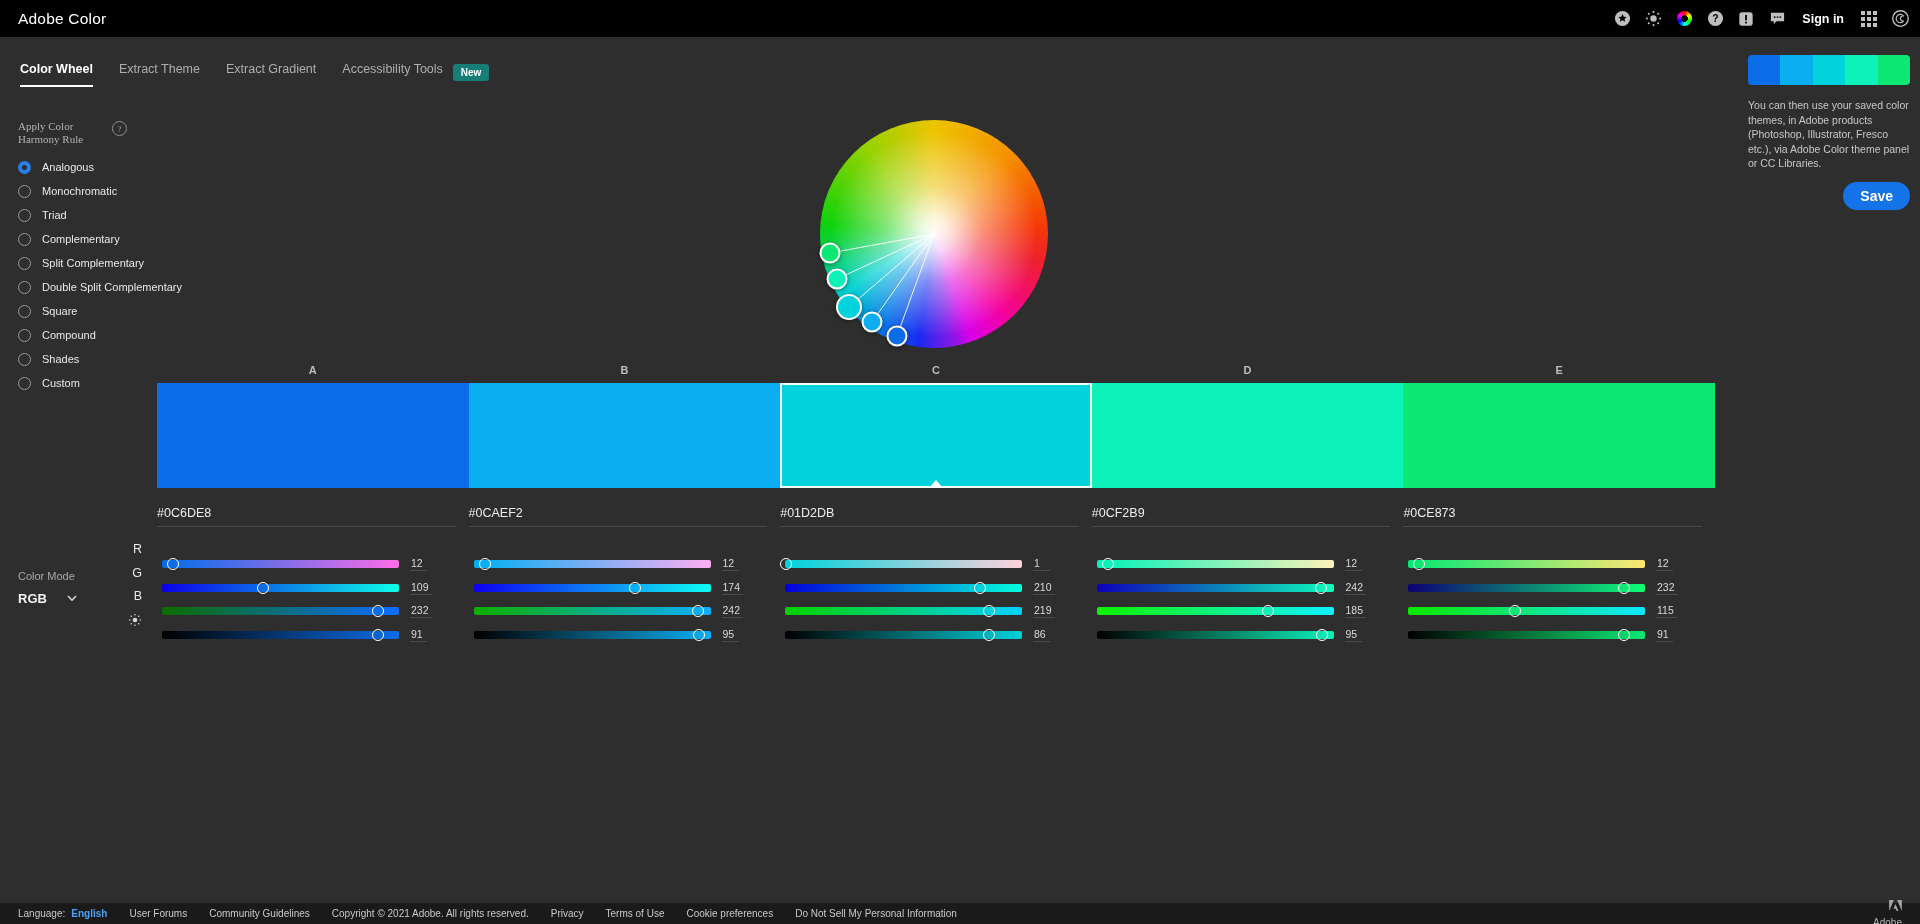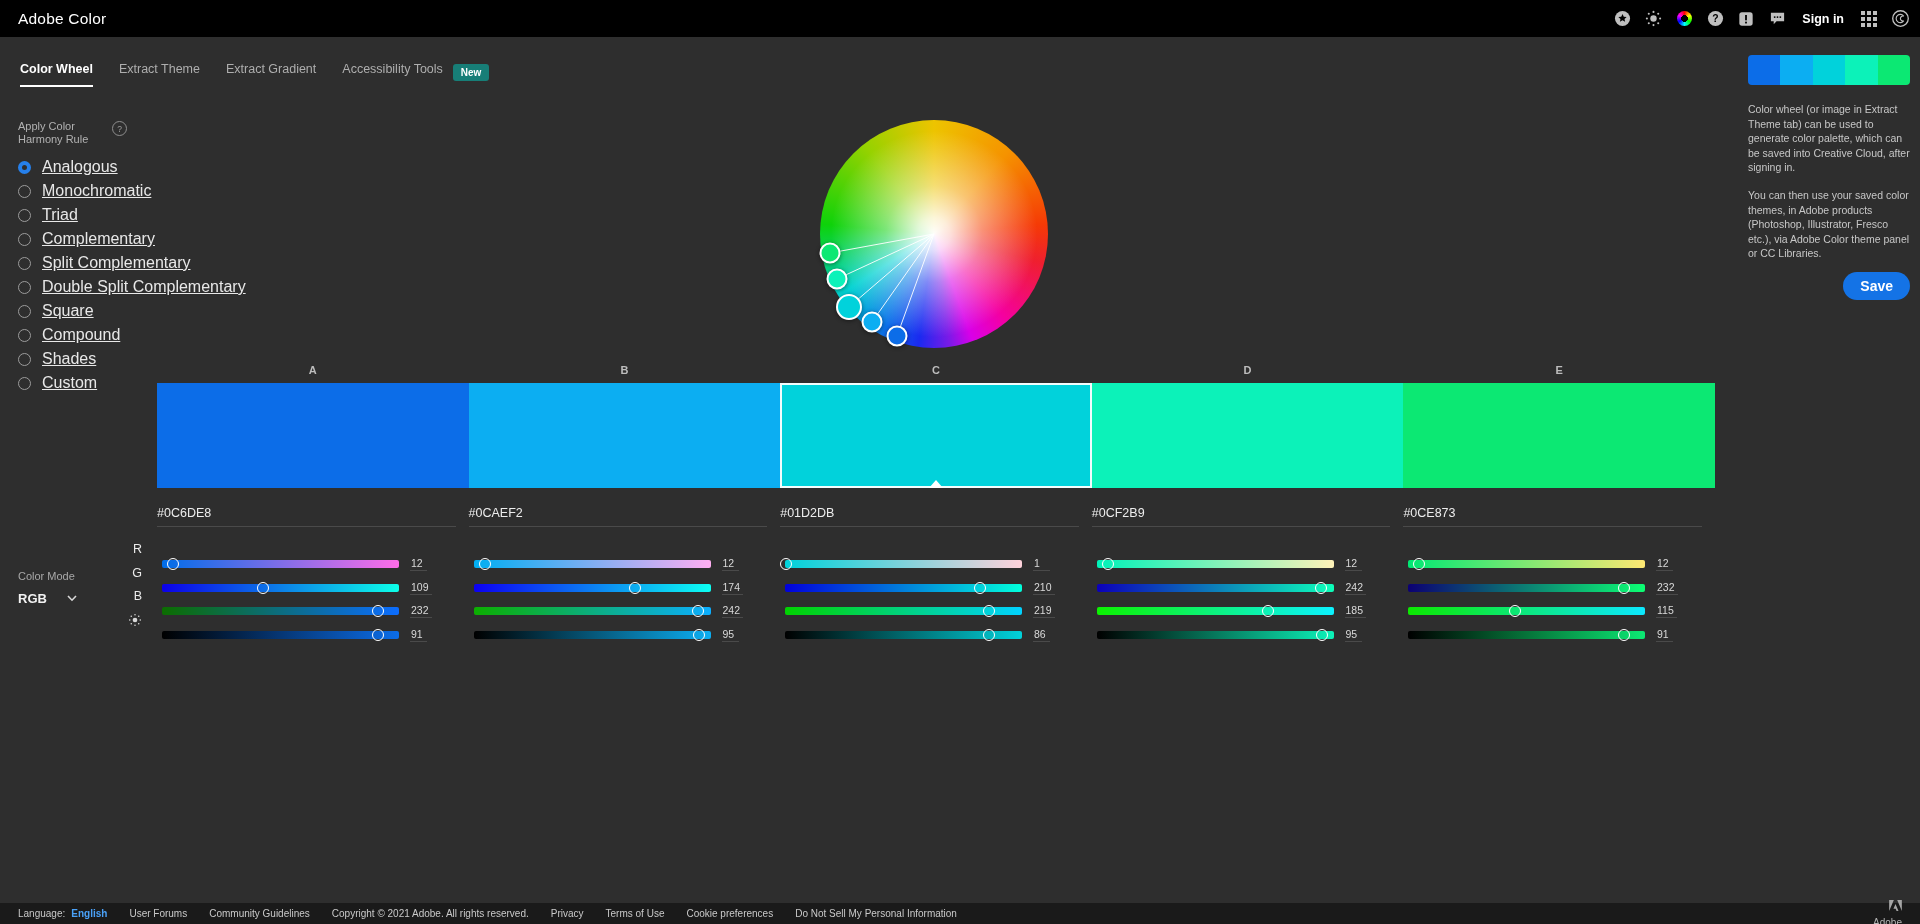--- a/index.html
+++ b/index.html
@@ -23,29 +23,29 @@
 
   
   .tabbar{position:absolute;top:37px;left:20px;display:flex;align-items:flex-start;gap:26px;}
   .tab{display:flex;align-items:center;gap:10px;padding:25px 0 10px;font-size:12.5px;color:#aeaeae;cursor:pointer;}
   .tab .tab-label{padding-bottom:9px;border-bottom:2px solid transparent;}
   .tab.active{color:#fff;}
   .tab.active .tab-label{font-weight:bold;border-bottom:2px solid #fff;}
   .badge{background:#177e77;color:#fff;font-size:10px;font-weight:bold;padding:3px 8px;border-radius:3px;margin-bottom:4px;}
 
   
-  .harmony-head{position:absolute;left:18px;top:120px;display:flex;gap:12px;}
+  .harmony-head{position:absolute;left:18px;top:120px;display:flex;gap:12px;font-family:Liberation Serif, serif;}
   .harmony-label{width:82px;font-size:11px;line-height:13px;color:#b2b2b2;}
   .qicon{width:13px;height:13px;border-radius:50%;border:1px solid #8e8e8e;color:#9e9e9e;font-size:8.5px;
          display:flex;align-items:center;justify-content:center;margin-top:1px;cursor:pointer;}
   .rule-list{position:absolute;left:18px;top:155px;}
   .radio-row{height:24px;display:flex;align-items:center;gap:11px;cursor:pointer;}
   .radio{width:13px;height:13px;border-radius:50%;border:1.5px solid #9b9b9b;box-sizing:border-box;flex:none;}
   .radio.checked{border:4px solid #2680EB;}
-  .radio-label{font-size:16px;color:#e8e8e8;text-decoration:underline;}
+  .radio-label{font-size:11px;color:#e8e8e8;}
 
   
   .wheel{position:absolute;left:820px;top:120px;width:228px;height:228px;border-radius:50%;cursor:pointer;
     background:
       radial-gradient(circle at 50% 50%, rgba(255,255,255,.98) 0%, rgba(255,255,255,.85) 10%, rgba(255,255,255,.45) 30%, rgba(255,255,255,0) 64%),
       conic-gradient(from 0deg,
         #edc400 0deg,#f59300 42deg,#f53a06 85deg,#ef1f2f 105deg,
         #f500a0 140deg,#d900e8 160deg,#7a1ae8 172deg,#1a2af0 188deg,
         #0a7ae8 210deg,#00d2d2 237deg,#0ed20a 275deg,#96d200 322deg,#edc400 360deg);}
   .wheel-lines{position:absolute;left:0;top:0;}
@@ -452,21 +452,20 @@
   </div>
 
   <div class="sidebar">
     <div class="strip">
         <div class="seg" style="background: rgb(12, 109, 232);"></div>
         <div class="seg" style="background: rgb(12, 174, 242);"></div>
         <div class="seg" style="background: rgb(1, 210, 219);"></div>
         <div class="seg" style="background: rgb(12, 242, 185);"></div>
         <div class="seg" style="background: rgb(12, 232, 115);"></div>
       </div>
-    <p class="sb-p">Color wheel (or image in Extract Theme tab) can be used to generate color palette, which can be saved into Creative Cloud, after signing in.</p>
     <p class="sb-p sb-p2">You can then use your saved color themes, in Adobe products (Photoshop, Illustrator, Fresco etc.), via Adobe Color theme panel or CC Libraries.</p>
     <div class="save-row">
       <button class="save-btn">Save</button>
     </div>
   </div>
 
   <div class="footer">
     <div class="f-left">
       <span class="lang-pair">
         <span>Language:</span>

